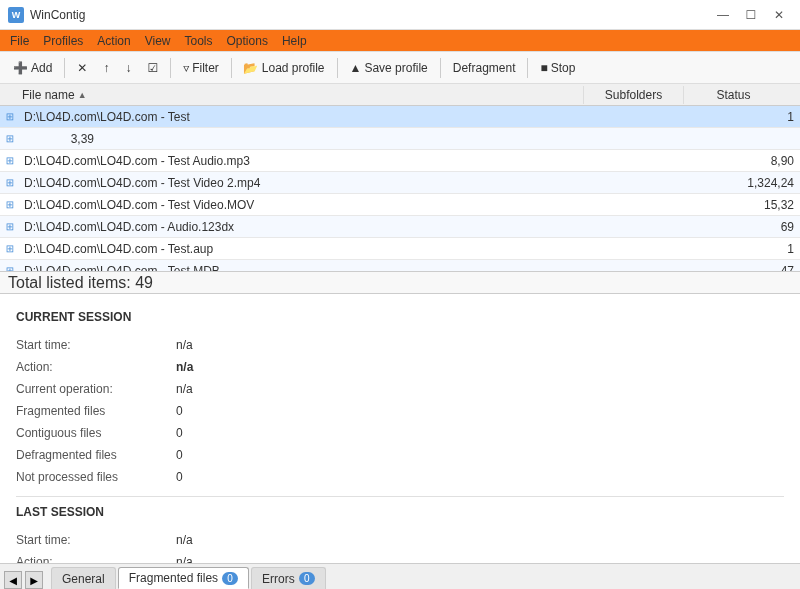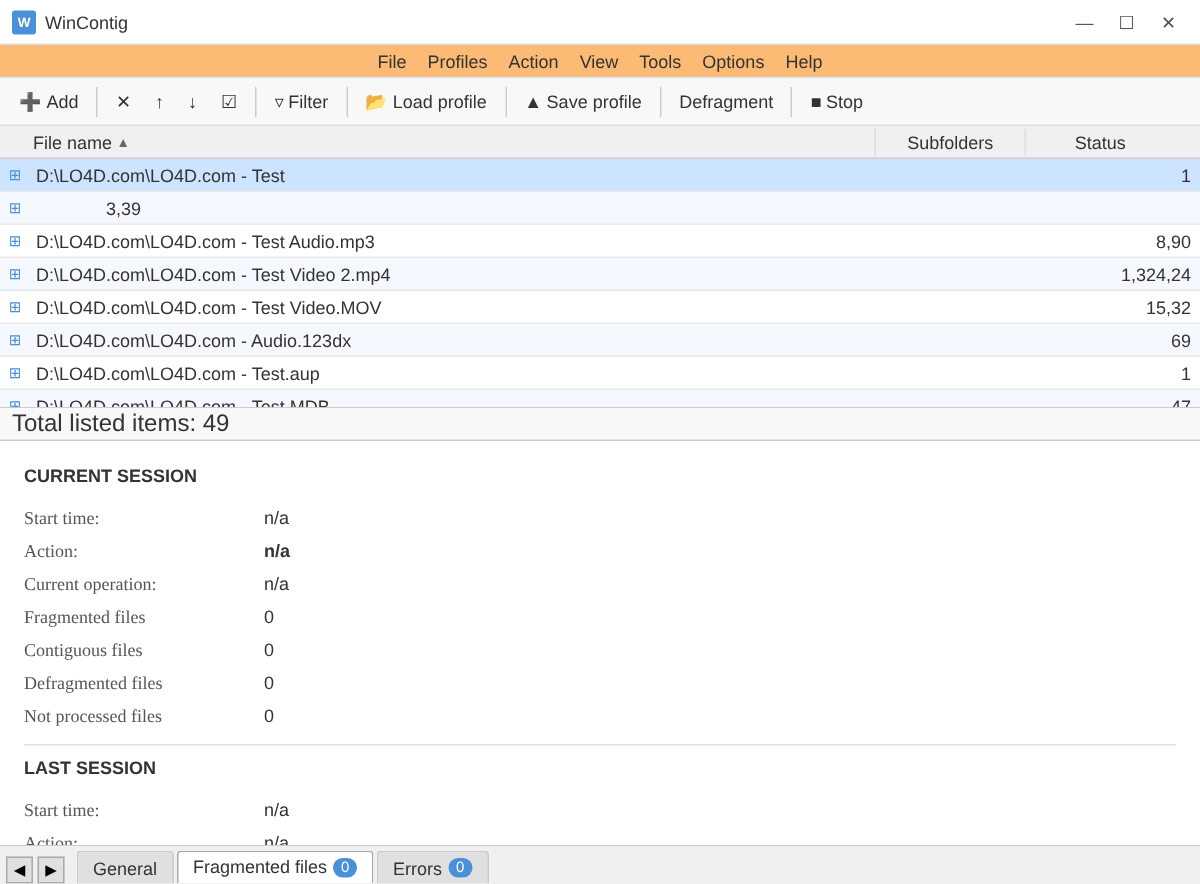--- a/index.html
+++ b/index.html
@@ -16,28 +16,27 @@
       justify-content: space-between;
     }
     .title-bar-left { display: flex; align-items: center; gap: 6px; font-size: 12px; }
     .title-bar-icon { width: 16px; height: 16px; background: #4a90d9; border-radius: 2px; display: flex; align-items: center; justify-content: center; color: white; font-size: 9px; font-weight: bold; }
     .title-bar-title { font-size: 12px; color: #333; }
     .title-bar-controls { display: flex; gap: 2px; }
     .title-btn { width: 26px; height: 20px; border: none; background: transparent; cursor: pointer; font-size: 12px; display: flex; align-items: center; justify-content: center; color: #555; }
 
     
     .menu-bar {
-      background: #fdba74;
+      background: #f97316;
       height: 22px;
       display: flex;
       align-items: center;
       padding: 0 4px;
       border-bottom: 1px solid #ddd;
       gap: 2px;
-      justify-content: center;
     }
     .menu-item { padding: 2px 6px; font-size: 12px; cursor: pointer; color: #333; }
 
     
     .toolbar {
       background: #f8f8f8;
       height: 32px;
       display: flex;
       align-items: center;
       padding: 0 6px;
@@ -127,21 +126,21 @@
       margin-bottom: 10px;
       margin-top: 4px;
     }
 
     .session-row {
       display: flex;
       align-items: center;
       height: 22px;
       font-size: 12px;
     }
-    .session-label { width: 160px; color: #555; font-family: Liberation Serif, serif; }
+    .session-label { width: 160px; color: #555; }
     .session-value { color: #333; }
     .session-value.bold { font-weight: bold; }
 
     .session-divider { height: 1px; background: #e0e0e0; margin: 8px 0; }
 
     
     .tab-bar {
       height: 26px;
       background: #f0f0f0;
       border-top: 1px solid #ccc;

